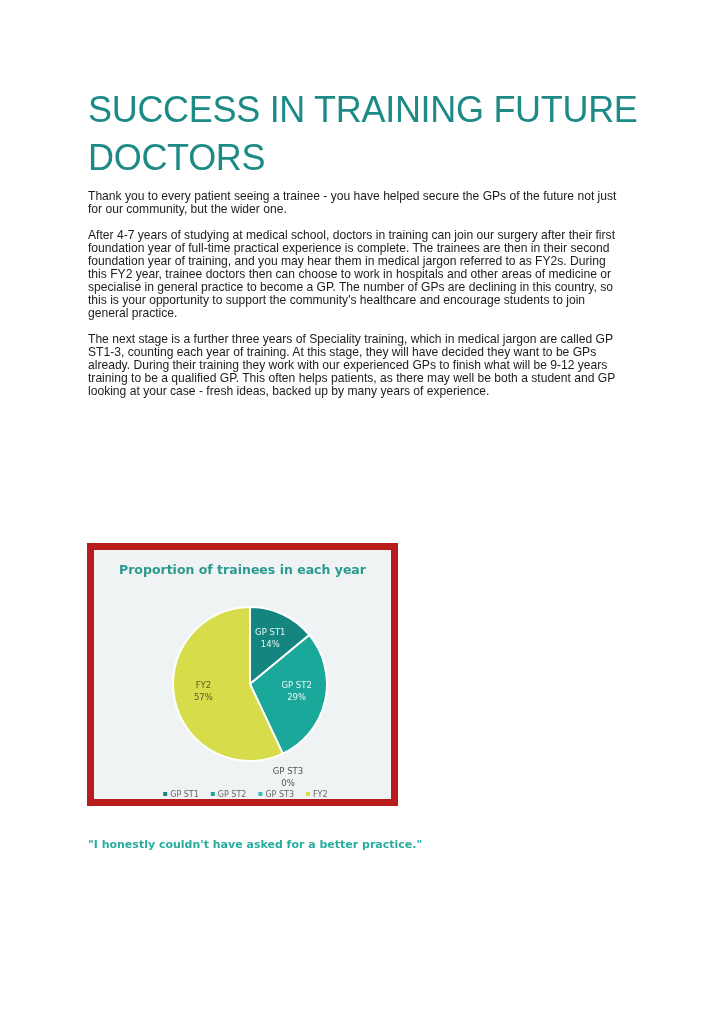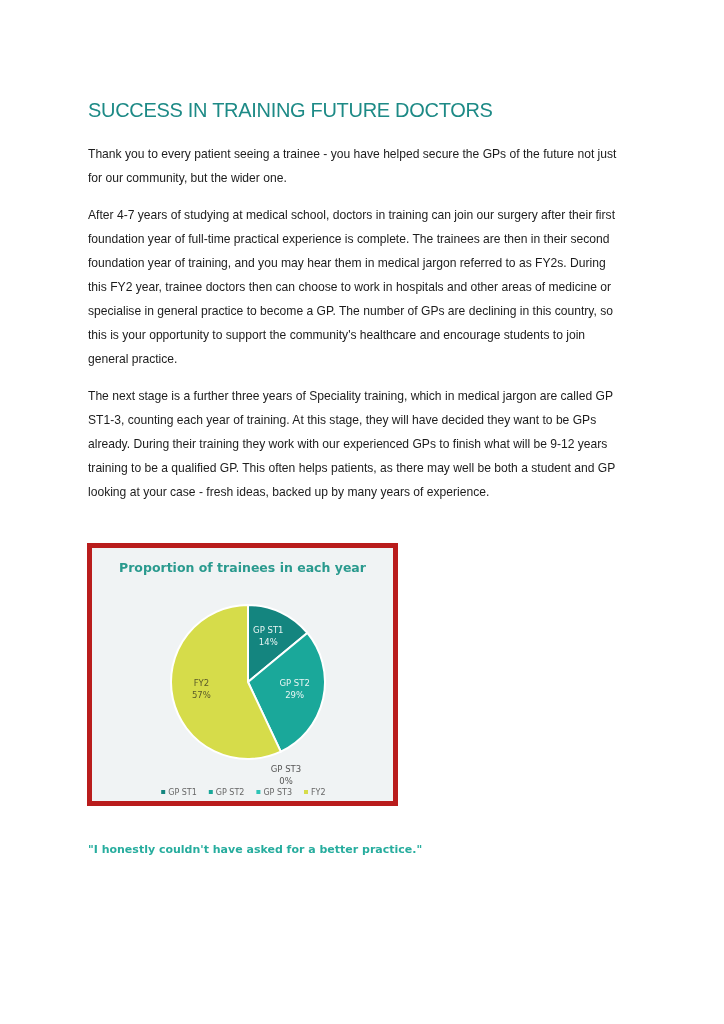--- a/index.html
+++ b/index.html
@@ -1,24 +1,24 @@
 <!DOCTYPE html>
 <html><head>
 <meta charset="utf-8">
 <style>
   html, body { margin: 0; padding: 0; background: #ffffff; }
   body { width: 724px; height: 1024px; position: relative; overflow: hidden;
          font-family: "Liberation Sans", sans-serif; color: #222; }
   .page { position: absolute; left: 88px; top: 86px; width: 552px; }
-  h1 { margin: 0; font-weight: normal; color: #1d8a86; font-size: 20px; line-height: 48px;
+  h1 { margin: 0; font-weight: normal; color: #1d8a86; font-size: 36px; line-height: 48px;
        letter-spacing: -0.3px; font-family: "Liberation Sans", sans-serif; }
-  p { margin: 0 16px 13px 0; font-size: 12.1px; line-height: 24px; color: #1c1c1c; }
+  p { margin: 0 16px 13px 0; font-size: 12.1px; line-height: 13px; color: #1c1c1c; }
   .p1 { margin-top: 8px; }
   .chart-box { position: absolute; left: 87px; top: 543px; width: 311px; height: 263px;
-               background: #f0f3f4; border: 5px solid #b91c1c; box-sizing: border-box; }
+               background: #f0f3f4; border: 7px solid #b91c1c; box-sizing: border-box; }
   .chart-title { position: absolute; left: 0; right: 0; top: 12px; text-align: center;
                  font-family: "DejaVu Sans", sans-serif; font-weight: bold; font-size: 12.5px; color: #2a9a8e; }
   .chart-svg { position: absolute; left: 0; top: 0; }
   .after { position: absolute; left: 88px; top: 836px; width: 552px; }
   .quote { color: #27ad9e; font-weight: bold; font-family: "DejaVu Sans", sans-serif; font-size: 11px; margin-top: 2px; }
 </style>
 </head>
 <body>
 
 <div class="page">

